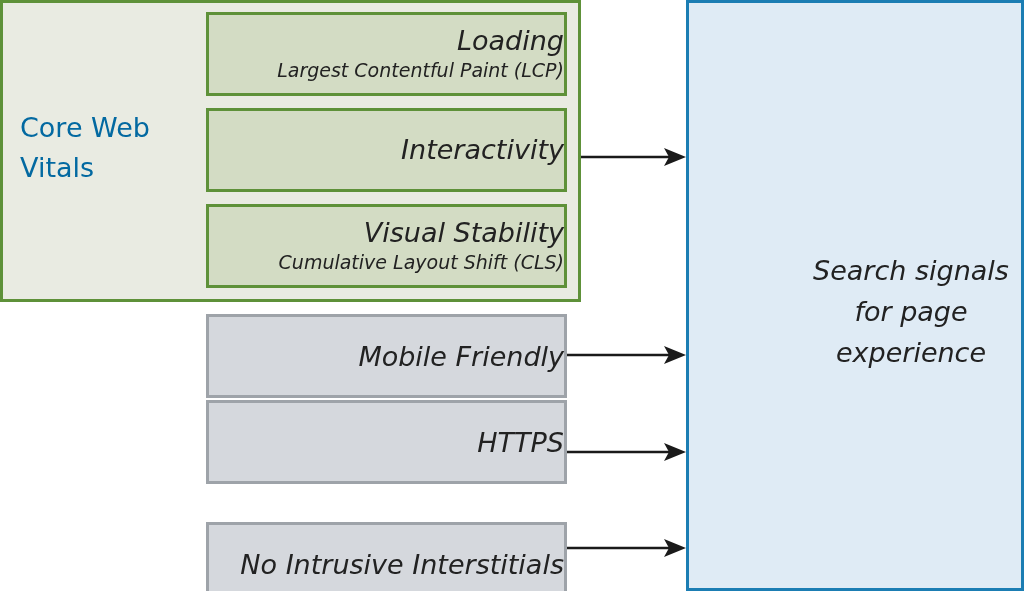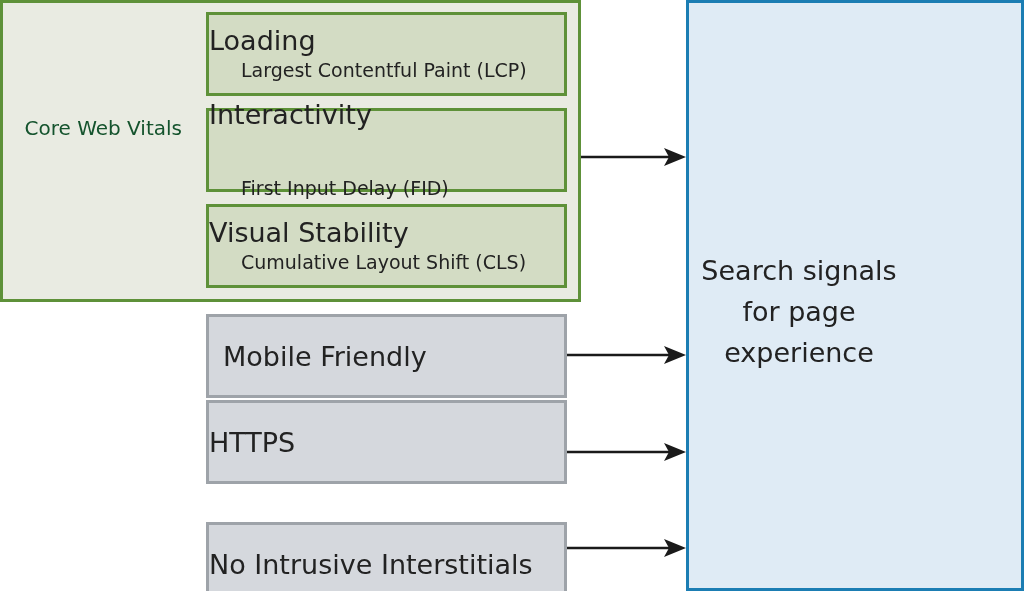--- a/index.html
+++ b/index.html
@@ -1,23 +1,23 @@
 <!DOCTYPE html>
 <html><head>
 <meta charset="utf-8">
 <style>
   html, body { margin: 0; padding: 0; background: #ffffff; }
   body { width: 1024px; height: 591px; position: relative; overflow: hidden;
          font-family: "DejaVu Sans", sans-serif; color: #222; }
   .box { position: absolute; box-sizing: border-box; display: flex; flex-direction: column;
-         align-items: flex-start; justify-content: center; text-align: center; }
+         align-items: flex-end; justify-content: center; text-align: center; font-style: italic; }
   #cwv-group { left: 0; top: 0; width: 581px; height: 302px; background: #e9ebe2;
                border: 3px solid #5e9139; }
-  #cwv-label { position: absolute; left: 20px; top: 108px; width: 162px; font-size: 20px;
-               line-height: 40px; text-align: right; color: #14532d; }
+  #cwv-label { position: absolute; left: 20px; top: 108px; width: 162px; font-size: 27px;
+               line-height: 40px; text-align: left; color: #0369a1; }
   .metric { left: 206px; width: 361px; height: 84px; background: #d3dcc4; border: 3px solid #5e9139; }
   .metric .t { font-size: 27px; line-height: 32px; }
   .metric .s { font-size: 19px; line-height: 26px; margin-left: 32px; }
   .signal { left: 206px; width: 361px; height: 84px; background: #d5d8dd; border: 3px solid #9ea3a9;
             font-size: 27px; }
   #target { left: 686px; top: 0; width: 338px; height: 591px; background: #dfebf5; border: 3px solid #1b7db3; }
   #target .t { font-size: 27px; line-height: 41px; width: 220px; margin-top: 32px; }
   svg#arrows { position: absolute; left: 0; top: 0; width: 1024px; height: 591px; pointer-events: none; }
 </style>
 </head>
@@ -25,21 +25,20 @@
 
 <div class="box" id="cwv-group"></div>
 <div id="cwv-label">Core Web Vitals</div>
 
 <div class="box metric" style="top:12px;">
   <div class="t">Loading</div>
   <div class="s">Largest Contentful Paint (LCP)</div>
 </div>
 <div class="box metric" style="top:108px;gap:44px;">
   <div class="t">Interactivity</div>
-  <div class="s">First Input Delay (FID)</div>
 </div>
 <div class="box metric" style="top:204px;">
   <div class="t">Visual Stability</div>
   <div class="s">Cumulative Layout Shift (CLS)</div>
 </div>
 
 <div class="box signal" style="top:314px;padding-left:14px;">
   <span>Mobile Friendly</span>
 </div>
 <div class="box signal" style="top:400px;">

